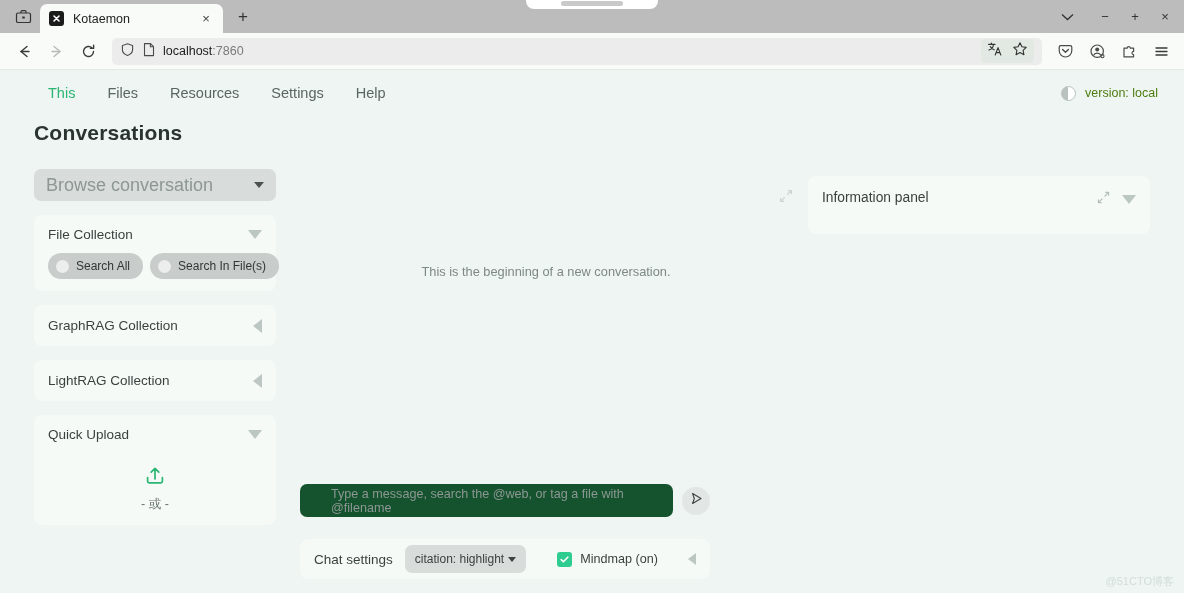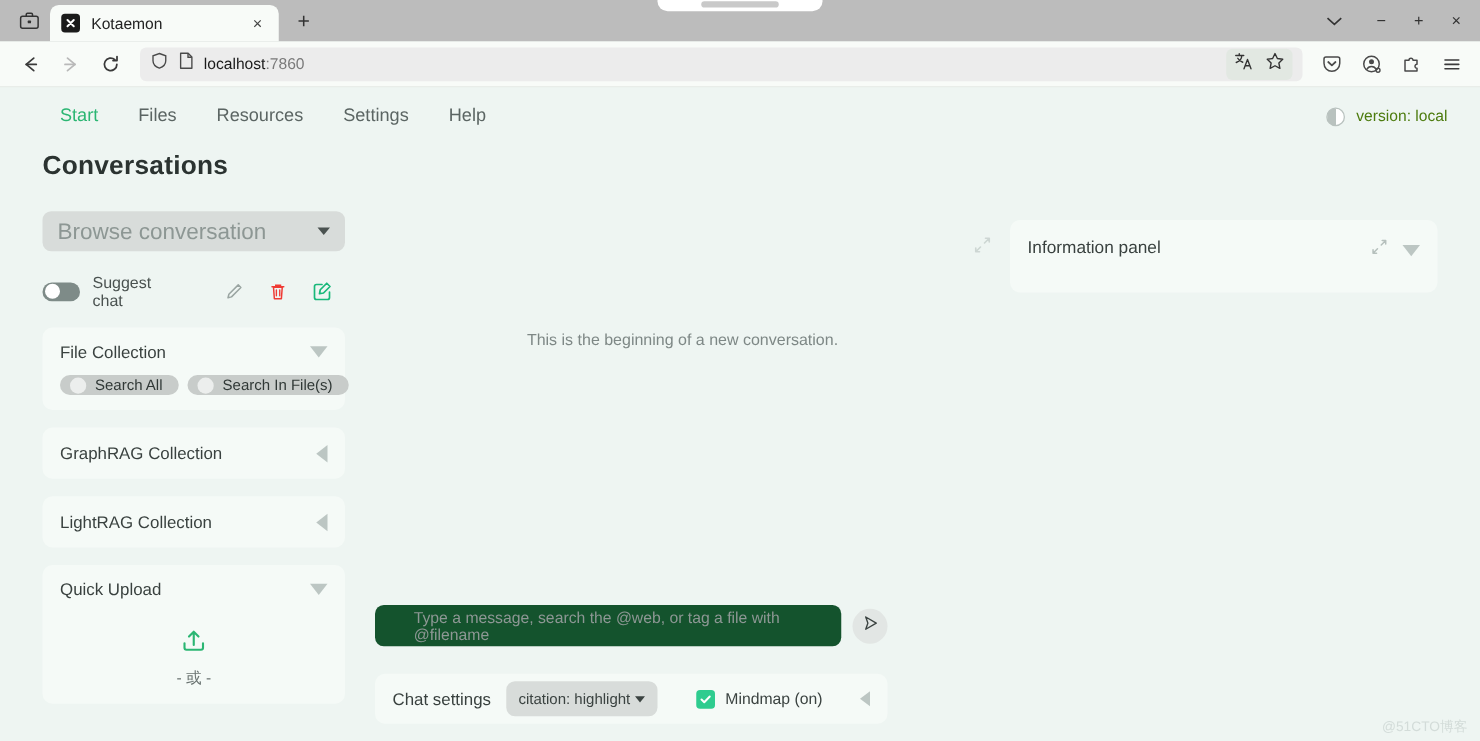--- a/index.html
+++ b/index.html
@@ -167,21 +167,21 @@
     border-left: 7px solid transparent; border-right: 7px solid transparent;
     border-top: 9px solid #bcc6c3;
   }
   .tri-lf {
     margin-left: auto; width: 0; height: 0;
     border-top: 7px solid transparent; border-bottom: 7px solid transparent;
     border-right: 9px solid #bcc6c3;
   }
   .radio-row { display: flex; gap: 7px; margin-top: 11px; }
   .pill {
-    background: #c8ccca; border-radius: 16px; height: 16px;
+    background: #c8ccca; border-radius: 16px; height: 26px;
     display: flex; align-items: center; gap: 7px; padding: 0 13px 0 8px;
   }
   .radio-dot {
     width: 13px; height: 13px; border-radius: 50%;
     background: #eceeed; flex: 0 0 auto;
   }
   .pill-label { font-size: 12px; color: #303836; white-space: nowrap; }
 
   .card.collapsed { padding: 13px 14px; }
 
@@ -385,63 +385,41 @@
         <svg width="17" height="17" viewBox="0 0 17 17">
             <path d="M3 5h11M3 8.5h11M3 12h11" stroke="#3a3a3a" stroke-width="1.3" stroke-linecap="round"></path>
           </svg>
       </div>
     </div>
   </div>
 
   <div class="app">
 
     <div class="appnav">
-      <div class="navtab active">Start</div>
+      <div class="navtab active">This</div>
       <div class="navtab">Files</div>
       <div class="navtab">Resources</div>
       <div class="navtab">Settings</div>
       <div class="navtab">Help</div>
       <div class="ver">
         <span class="halfcircle"></span>
         <span class="vtext">version: local</span>
       </div>
     </div>
 
     <div class="body-area">
 
       <div class="leftcol">
         <div class="h-conv">Conversations</div>
 
         <div class="browse-select">
           <span class="bs-label">Browse conversation</span>
           <span class="caret-solid-dn"></span>
         </div>
 
-        <div class="convrow">
-          <span class="toggle"></span>
-          <span class="sug">Suggest chat</span>
-          <span class="iconbtn pencil">
-            <svg width="17" height="17" viewBox="0 0 17 17">
-                <path d="M11.6 2.9l2.1 2.1-7.5 7.5-2.8.7.7-2.8z" fill="none" stroke="#9aa5a2" stroke-width="1.2" stroke-linejoin="round"></path>
-              </svg>
-          </span>
-          <span class="iconbtn">
-            <svg width="17" height="17" viewBox="0 0 17 17">
-              <path d="M3.6 4.4h9.4M6.6 4.4V3.1h3.8v1.3" fill="none" stroke="#ef3b35" stroke-width="1.2" stroke-linecap="round"></path>
-              <path d="M4.8 4.8 L5.5 14h5.6l.7-9.2z" fill="none" stroke="#ef3b35" stroke-width="1.2" stroke-linejoin="round"></path>
-              <path d="M7.1 7v4.6M9.8 7v4.6" stroke="#ef3b35" stroke-width="1.1" stroke-linecap="round"></path>
-            </svg>
-          </span>
-          <span class="iconbtn">
-            <svg width="18" height="18" viewBox="0 0 18 18">
-              <path d="M14.6 9.6V14a1.6 1.6 0 0 1-1.6 1.6H4.2A1.6 1.6 0 0 1 2.6 14V5.2a1.6 1.6 0 0 1 1.6-1.6h4.4" fill="none" stroke="#18b87a" stroke-width="1.35" stroke-linecap="round"></path>
-              <path d="M12.4 2.6l2.6 2.6-5.2 5.2-3.2.6.6-3.2z" fill="none" stroke="#18b87a" stroke-width="1.35" stroke-linejoin="round"></path>
-            </svg>
-          </span>
-        </div>
 
         <div class="card">
           <div class="card-hd">
             <span class="card-title">File Collection</span>
             <span class="tri-dn"></span>
           </div>
           <div class="radio-row">
             <div class="pill">
               <span class="radio-dot"></span>
               <span class="pill-label">Search All</span>

